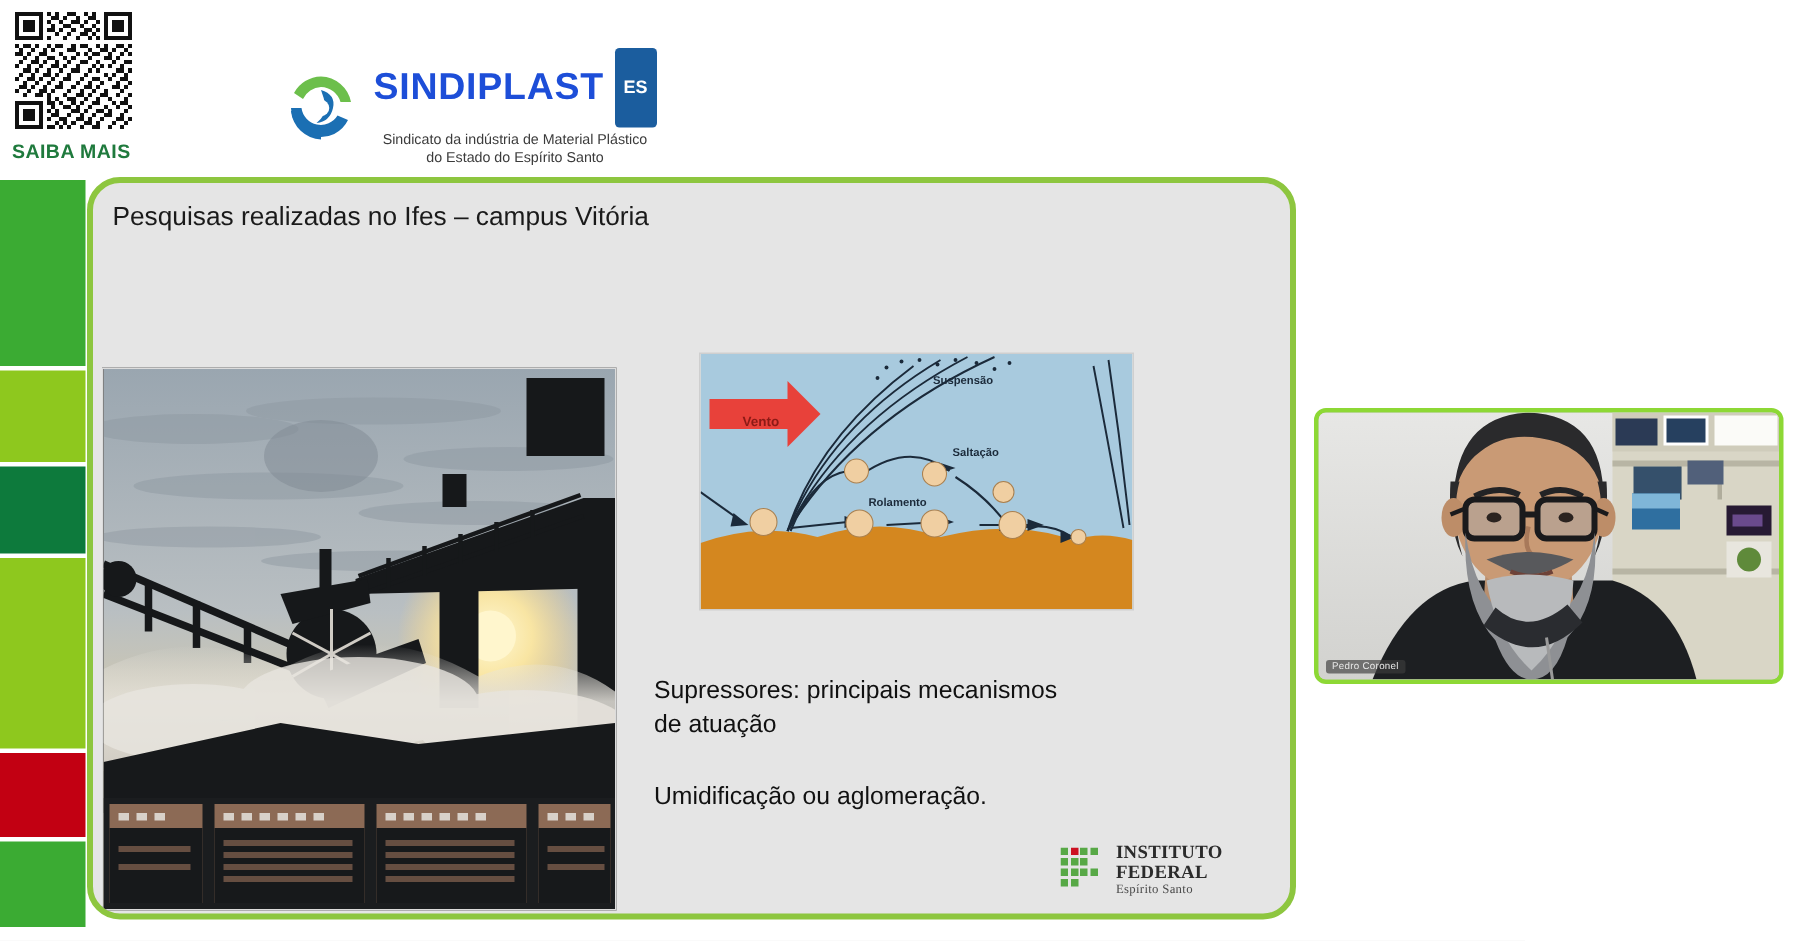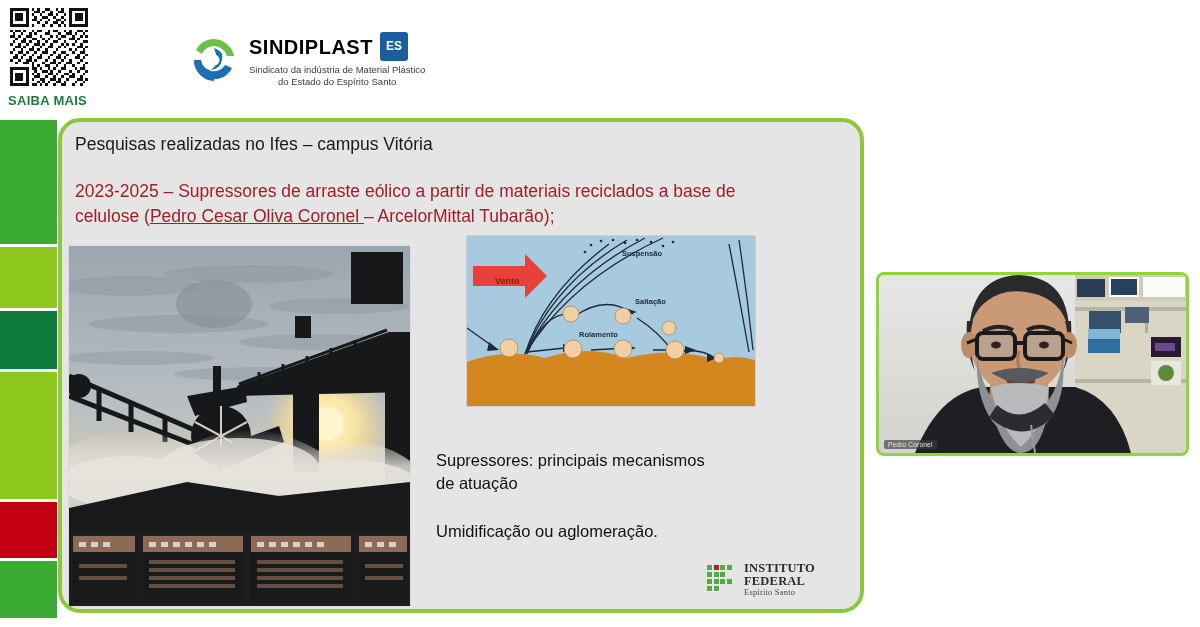--- a/index.html
+++ b/index.html
@@ -17,23 +17,23 @@
   .qr-wrap { position: absolute; left: 10px; top: 8px; width: 78px; height: 80px; }
   .qr-canvas { width: 78px; height: 78px; display: block; }
   .saiba { position: absolute; left: 8px; top: 93px; font-size: 13px; font-weight: bold;
            color: #1f7a3d; letter-spacing: .3px; }
 
   
   .sindi { position: absolute; left: 188px; top: 32px; display: flex; align-items: center; gap: 9px; }
   .sindi-mark { width: 52px; height: 52px; position: relative; }
   .sindi-text { display: flex; flex-direction: column; }
   .sindi-row { display: flex; align-items: center; gap: 7px; }
-  .sindi-name { font-size: 20px; font-weight: bold; color: #000000; letter-spacing: .5px; line-height: 1; }
+  .sindi-name { font-size: 25px; font-weight: bold; color: #1d4ed8; letter-spacing: .5px; line-height: 1; }
   .sindi-es { background: #1b5d9e; color: #fff; font-size: 12px; font-weight: bold;
-              padding: 8px 6px; border-radius: 3px; line-height: 1.1; }
+              padding: 20px 6px; border-radius: 3px; line-height: 1.1; }
   .sindi-sub { font-size: 9.5px; color: #3b3b3b; text-align: center; line-height: 1.25; margin-top: 3px; }
 
   
   .semana { position: absolute; left: 536px; top: 22px; display: flex; align-items: center; gap: 12px; }
   .semana-mark { width: 56px; height: 56px; }
   .semana-text { display: flex; flex-direction: column; line-height: 1.0; }
   .semana-l1 { font-size: 31px; font-weight: bold; color: #157a42; letter-spacing: -.3px; white-space: nowrap; }
   .semana-l1 .ord { font-size: 20px; vertical-align: super; }
   .semana-l1 .num { color: #35a14a; }
   .semana-l2 { font-size: 31px; font-weight: bold; color: #157a42; letter-spacing: -.3px; margin-top: 4px; }
@@ -354,23 +354,20 @@
       <div class="strip-block" style="top: 254px; height: 127px; background: rgb(142, 200, 30);"></div>
       <div class="strip-block" style="top: 384px; height: 56px; background: rgb(194, 0, 18);"></div>
       <div class="strip-block" style="top: 443px; height: 57px; background: rgb(59, 171, 51);"></div>
     </div>
 
   <div class="slide">
     <div class="slide-inner">
 
       <div class="s-title">Pesquisas realizadas no Ifes – campus Vitória</div>
 
-      <div class="s-body">
-        <span>2023-2025 – Supressores de arraste eólico a partir de materiais reciclados a base de celulose (</span><span class="under">Pedro Cesar Oliva Coronel </span><span>– ArcelorMittal Tubarão);</span>
-      </div>
 
       <div class="photo">
         <svg width="341" height="360" viewBox="0 0 341 360">
           <defs>
             <linearGradient id="sky" x1="0" y1="0" x2="0" y2="1">
               <stop offset="0%" stop-color="#9aa6b0"></stop>
               <stop offset="45%" stop-color="#b9bfc2"></stop>
               <stop offset="75%" stop-color="#e0cfa4"></stop>
               <stop offset="100%" stop-color="#f1dfae"></stop>
             </linearGradient>

